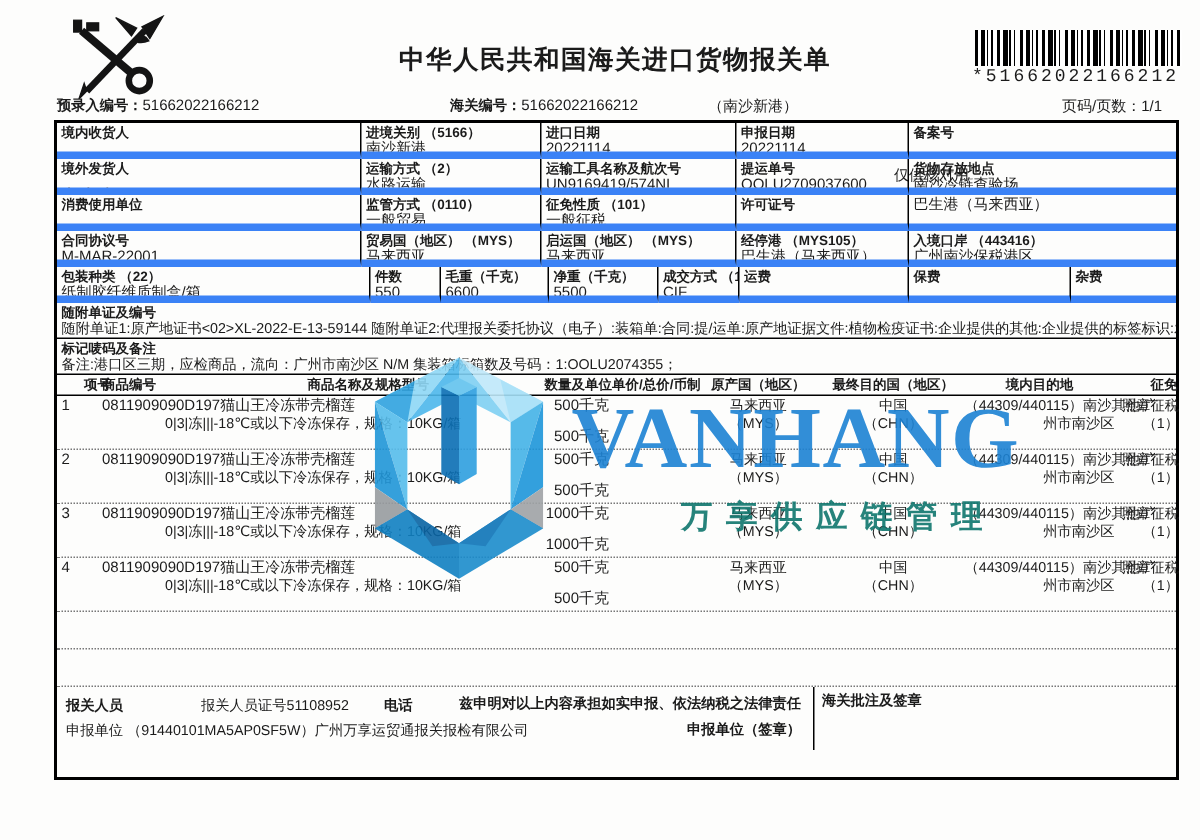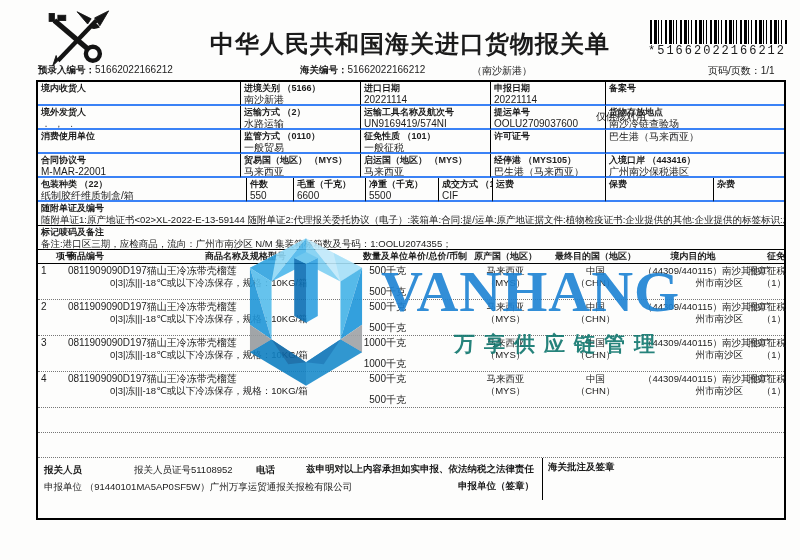--- a/index.html
+++ b/index.html
@@ -1,33 +1,33 @@
 <!DOCTYPE html>
 <html><head>
 <meta charset="utf-8">
 <style>
   * { margin:0; padding:0; box-sizing:border-box; }
   html,body { width:800px; height:560px; background:#fdfdfc; }
   body { font-family:"Liberation Sans","DejaVu Sans",sans-serif; color:#1b1b1b; position:relative; overflow:hidden; }
   .abs { position:absolute; }
 
   
-  #title { left:150px; top:28px; width:520px; text-align:center; font-size:24px; font-weight:700; letter-spacing:1px; }
+  #title { left:150px; top:28px; width:520px; text-align:center; font-size:17px; font-weight:700; letter-spacing:1px; }
   #emblem { left:38px; top:10px; }
   #barcode { left:650px; top:20px; width:138px; height:24px;
     background:repeating-linear-gradient(90deg,#000 0,#000 2px,#fff 2px,#fff 4px,#000 4px,#000 7px,#fff 7px,#fff 8px,#000 8px,#000 9px,#fff 9px,#fff 11px,#000 11px,#000 12px,#fff 12px,#fff 15px); }
   #barcode-num { left:648px; top:44px; width:142px; font-family:"Liberation Mono","DejaVu Sans Mono",monospace; font-size:12px; letter-spacing:2px; white-space:nowrap; }
   .meta { top:64px; font-size:10px; white-space:nowrap; }
   .meta b { font-weight:700; font-size:9.5px; }
 
   
   #sheet { left:36px; top:80px; width:750px; height:440px; border:2px solid #000; background:transparent; }
   .grid-top { display:grid; grid-template-columns:203px 120px 130px 115px 178px; }
   .grid-stats { display:grid; grid-template-columns:209px 47px 72px 73px 54px 113px 108px 70px; }
-  .cell { border-right:1px solid #000; border-bottom:2px solid #3b82f6; height:24px; padding:1px 3px; overflow:hidden; }
+  .cell { border-right:1px solid #000; border-bottom:5px solid #3b82f6; height:24px; padding:1px 3px; overflow:hidden; }
   .cell.last { border-right:none; }
   .lbl { font-size:9px; font-weight:700; line-height:11px; white-space:nowrap; }
   .val { font-size:10px; line-height:12px; white-space:nowrap; }
   .row-wide { border-bottom:1px solid #000; height:24px; padding:1px 3px; overflow:hidden; }
   .row-wide .val { font-size:9.5px; }
 
   
   .items-header { display:grid; grid-template-columns:30px 70px 215px 55px 55px 85px 95px 100px 45px;
     height:14px; border-bottom:1px solid #000; font-size:9px; font-weight:700; align-items:center; }
   .items-header div { white-space:nowrap; overflow:visible; }

